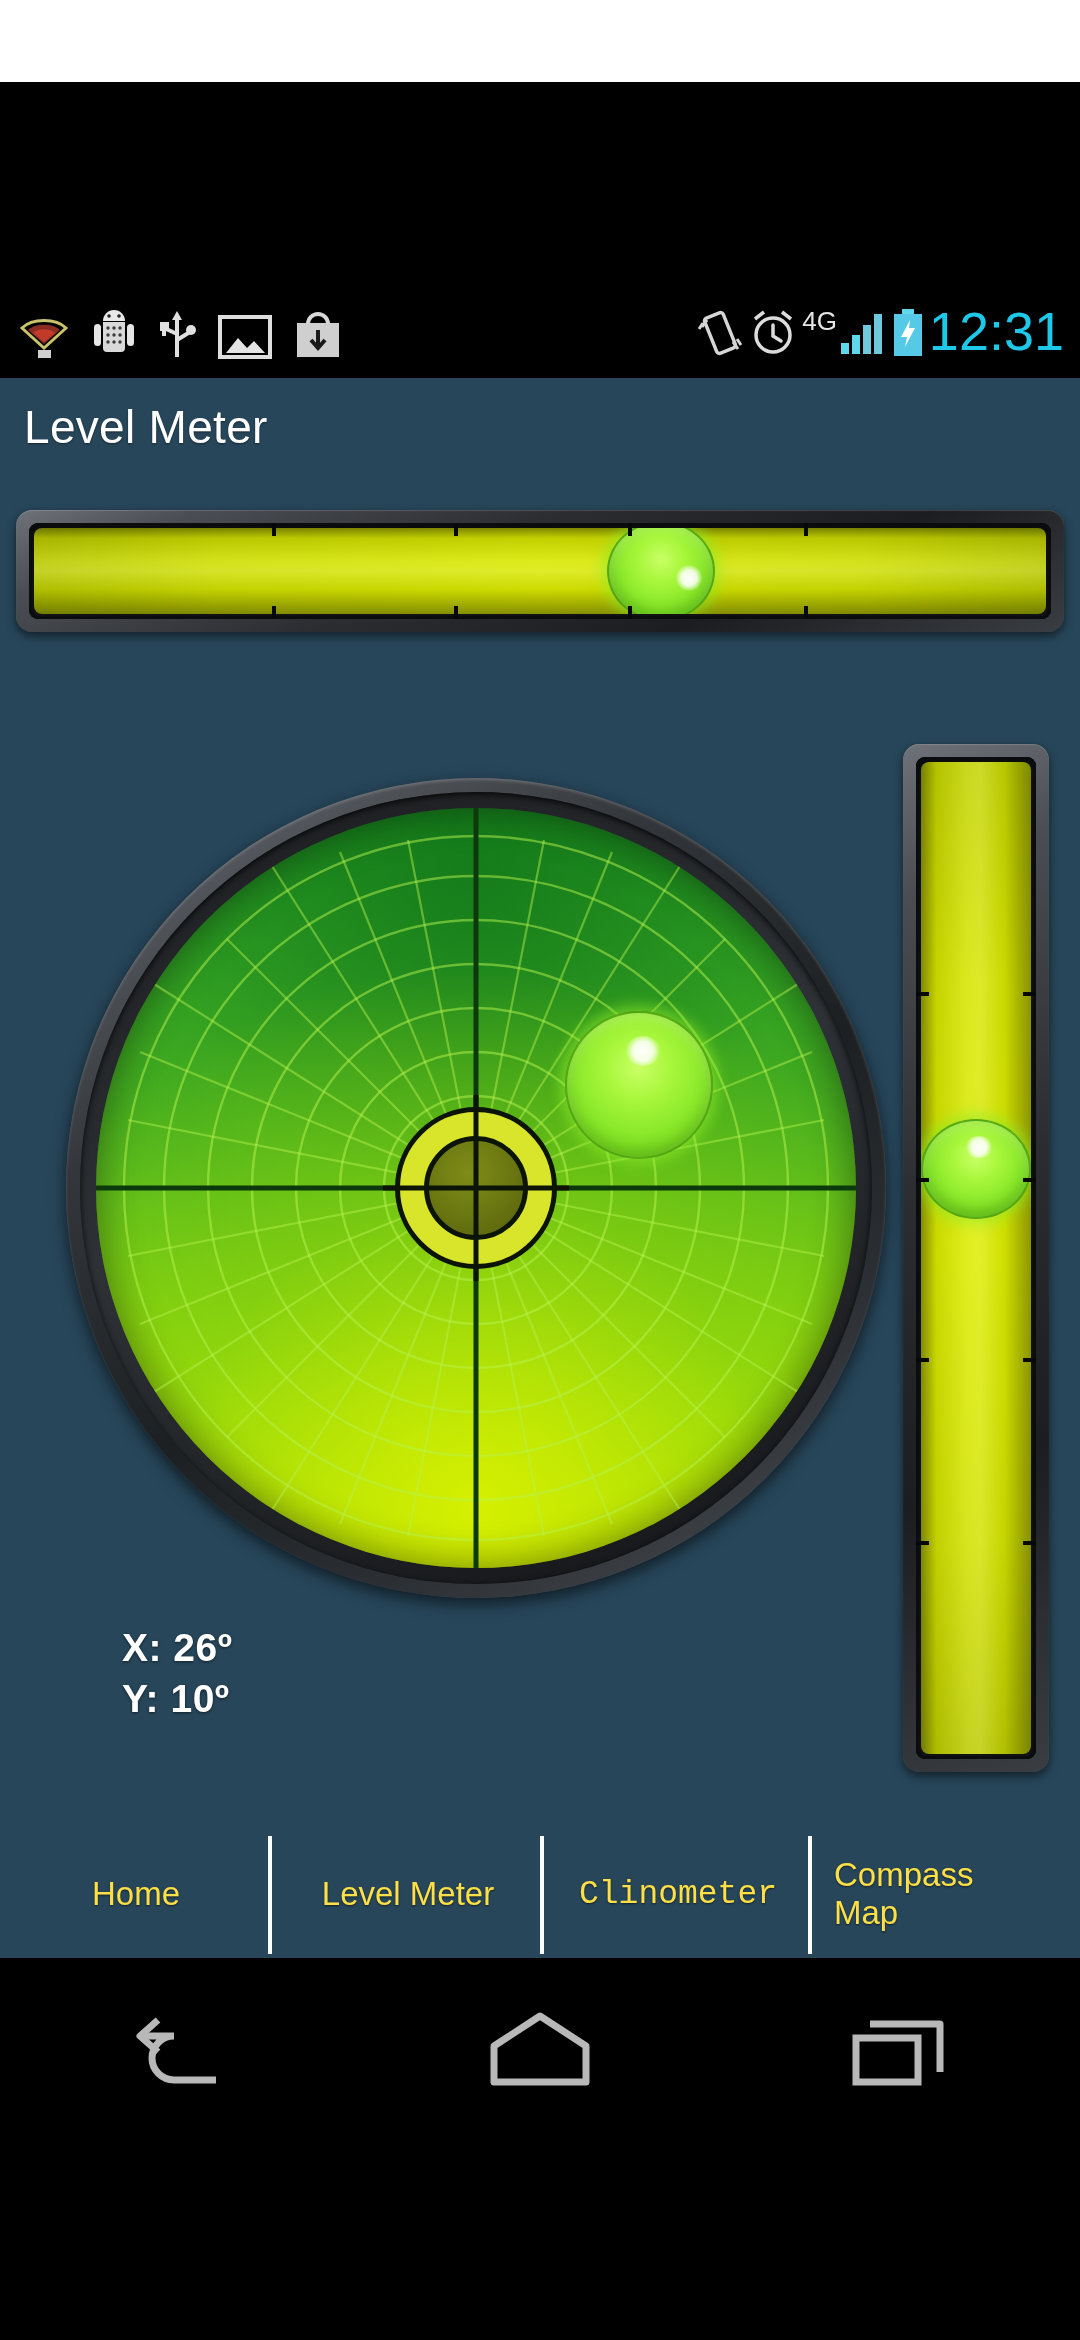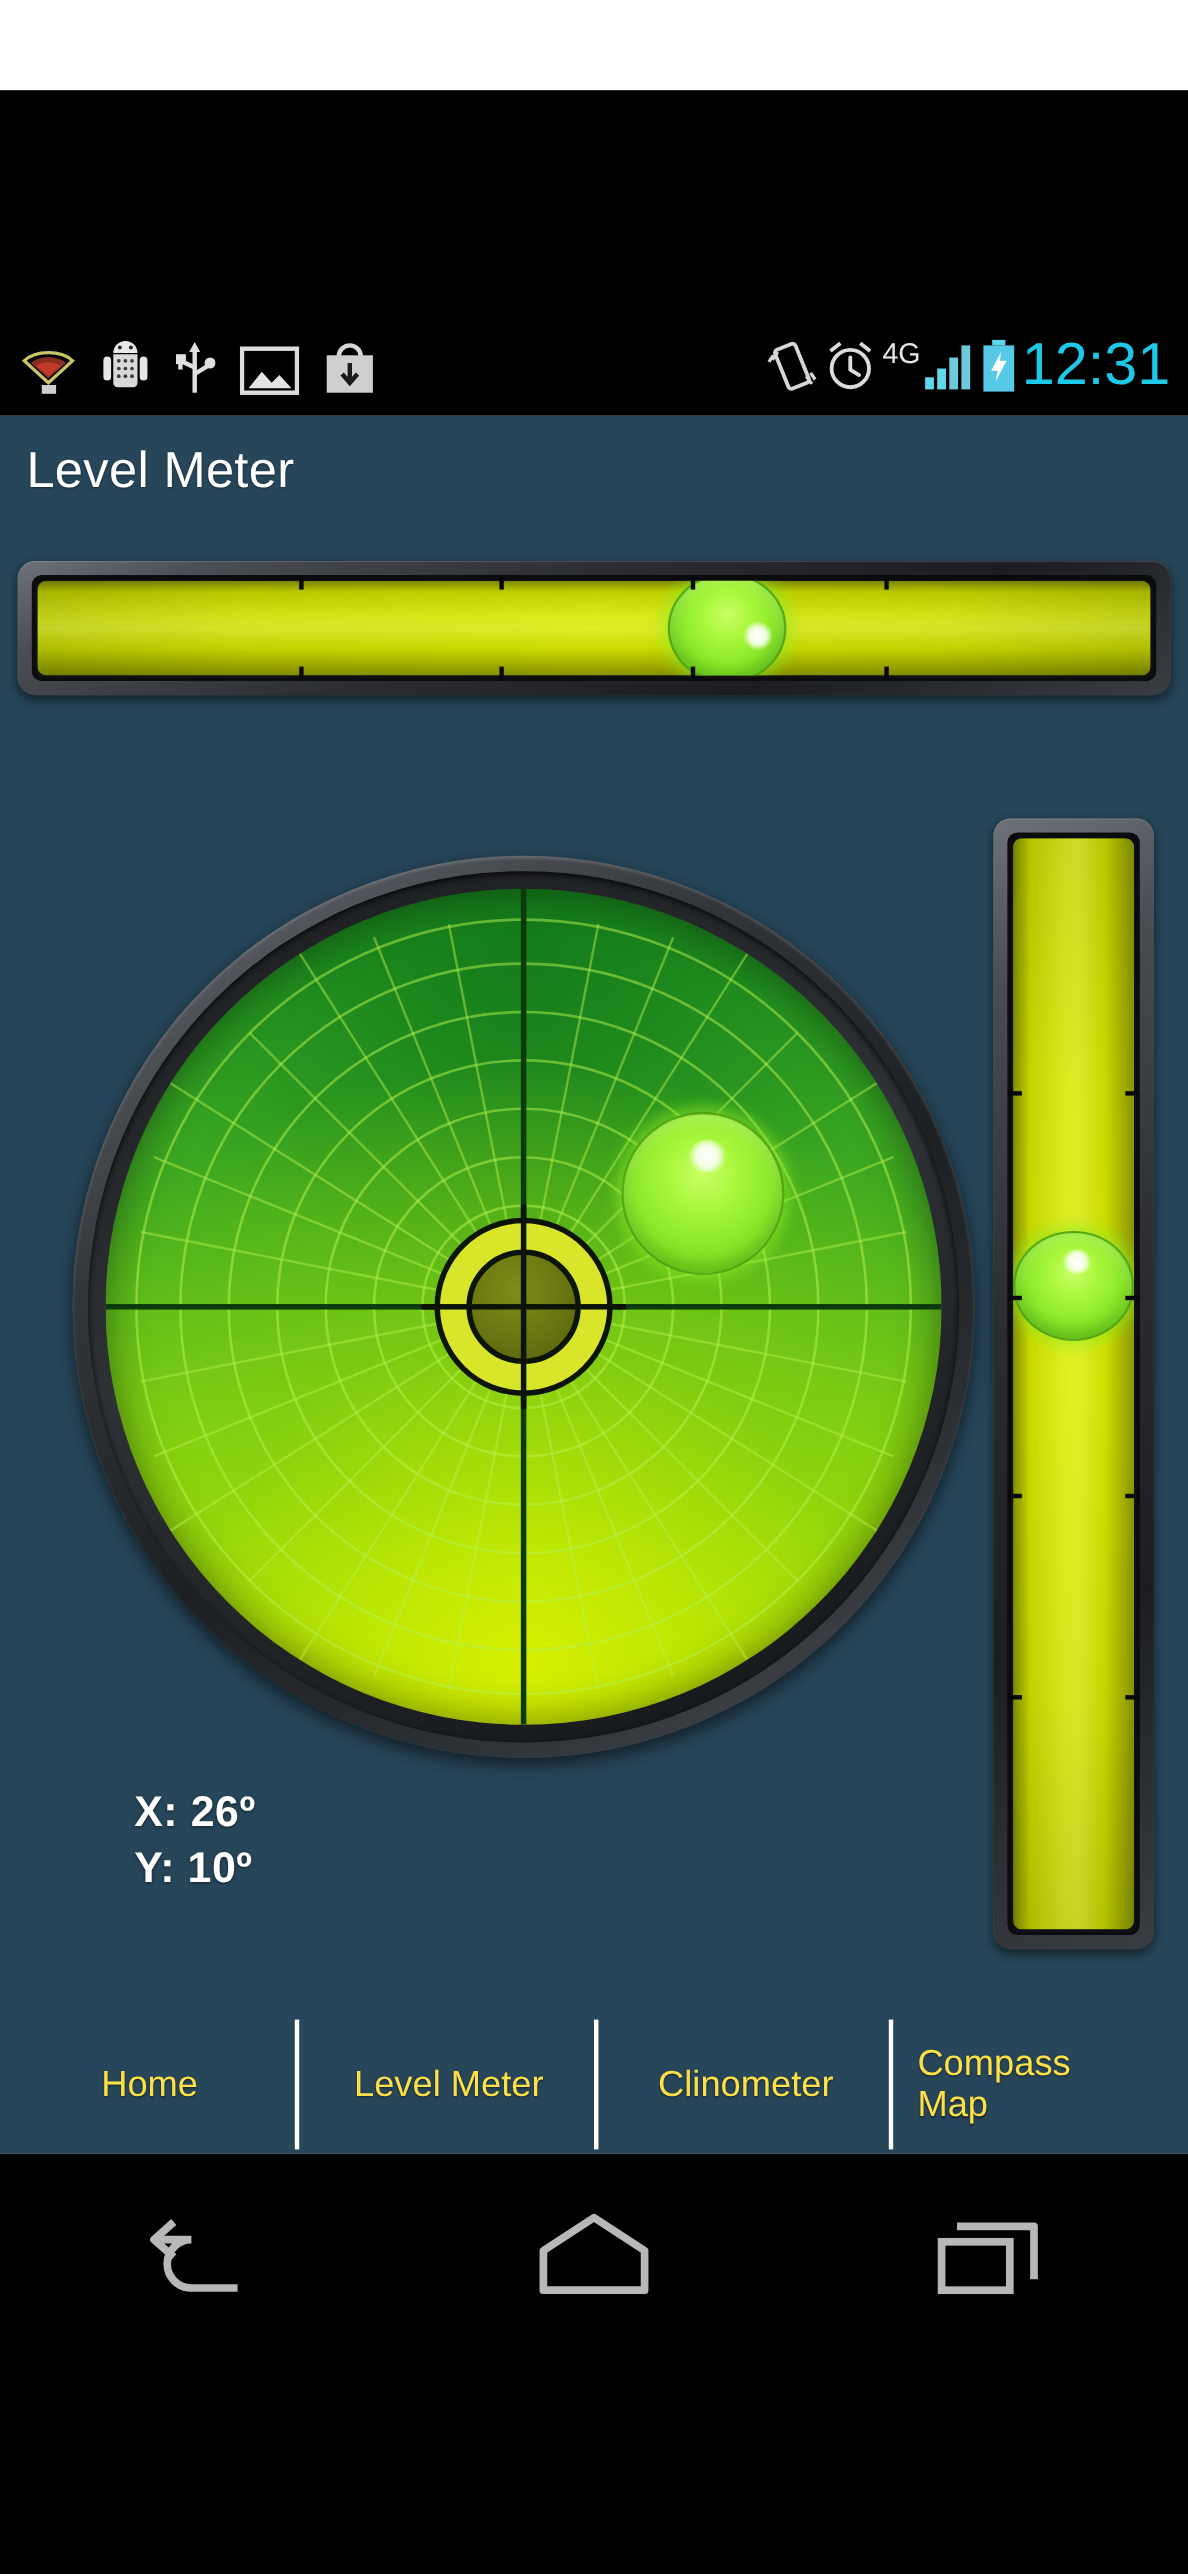--- a/index.html
+++ b/index.html
@@ -360,21 +360,21 @@
 
     <div class="tabbar">
       <div class="tab" style="width:272px;">
         <span>Home</span>
         <span class="tab-sep" style="right:0;"></span>
       </div>
       <div class="tab" style="width:272px;">
         <span>Level Meter</span>
         <span class="tab-sep" style="right:0;"></span>
       </div>
-      <div class="tab" style="width:268px;">
+      <div class="tab" style="width:268px;font-family:Liberation Mono, monospace;">
         <span>Clinometer</span>
         <span class="tab-sep" style="right:0;"></span>
       </div>
       <div class="tab" style="width:228px;">
         <span>Compass Map</span>
       </div>
     </div>
 
   </div>
 

